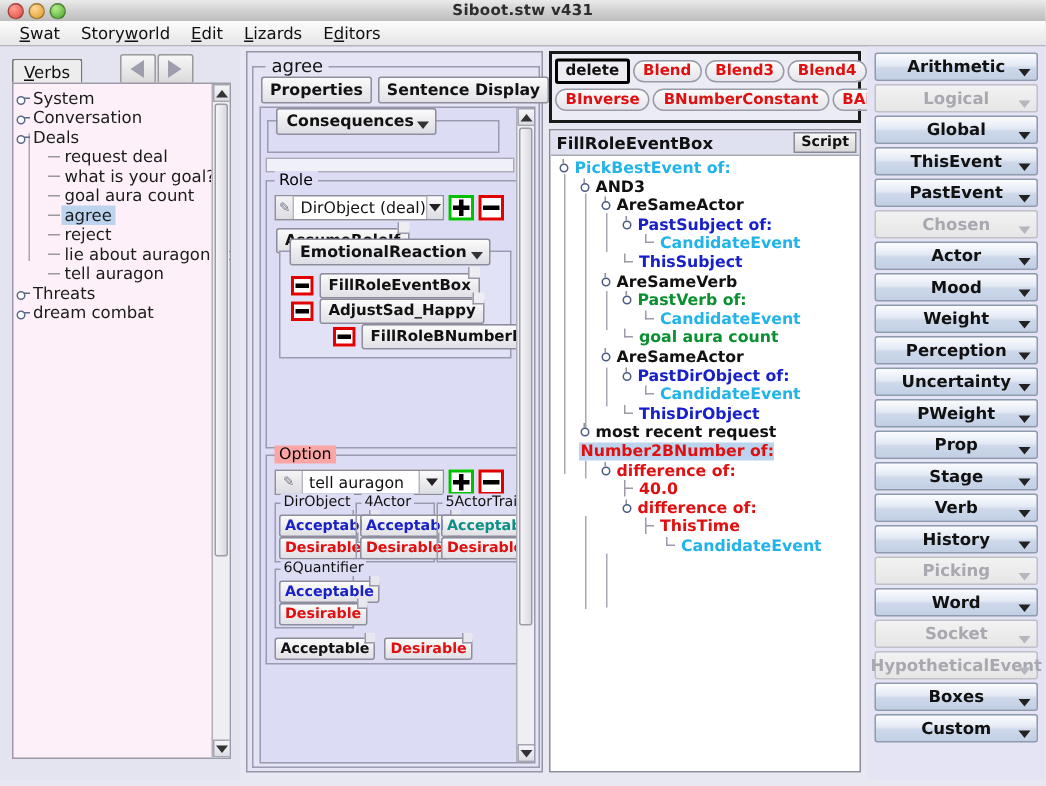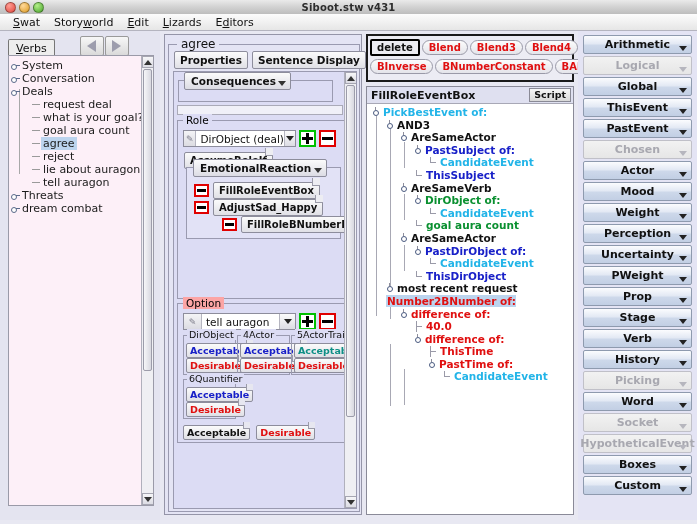--- a/index.html
+++ b/index.html
@@ -598,34 +598,33 @@
           <div class="guide" style="left: 23px; top: 203px; height: 12px;"></div>
           <div class="guide" style="left: 23px; top: 240px; height: 62px;"></div>
           <div class="guide" style="left: 37px; top: 265px; height: 36px;"></div>
           <div class="tn"><span style="display: inline-block; width: 5px;"></span><span class="k"></span><span class="lbl c-cyan">PickBestEvent of:</span></div>
           <div class="tn"><span style="display: inline-block; width: 19px;"></span><span class="k"></span><span class="lbl c-black">AND3</span></div>
           <div class="tn"><span style="display: inline-block; width: 33px;"></span><span class="k"></span><span class="lbl c-black">AreSameActor</span></div>
           <div class="tn"><span style="display: inline-block; width: 47px;"></span><span class="k"></span><span class="lbl c-blue">PastSubject of:</span></div>
           <div class="tn"><span style="display: inline-block; width: 61px;"></span><span class="el"></span><span class="lbl c-cyan">CandidateEvent</span></div>
           <div class="tn"><span style="display: inline-block; width: 47px;"></span><span class="el"></span><span class="lbl c-blue">ThisSubject</span></div>
           <div class="tn"><span style="display: inline-block; width: 33px;"></span><span class="k"></span><span class="lbl c-black">AreSameVerb</span></div>
-          <div class="tn"><span style="display: inline-block; width: 47px;"></span><span class="k"></span><span class="lbl c-green">DirObject of:</span></div>
+          <div class="tn"><span style="display: inline-block; width: 47px;"></span><span class="k"></span><span class="lbl c-green">PastVerb of:</span></div>
           <div class="tn"><span style="display: inline-block; width: 61px;"></span><span class="el"></span><span class="lbl c-cyan">CandidateEvent</span></div>
           <div class="tn"><span style="display: inline-block; width: 47px;"></span><span class="el"></span><span class="lbl c-green">goal aura count</span></div>
           <div class="tn"><span style="display: inline-block; width: 33px;"></span><span class="k"></span><span class="lbl c-black">AreSameActor</span></div>
           <div class="tn"><span style="display: inline-block; width: 47px;"></span><span class="k"></span><span class="lbl c-blue">PastDirObject of:</span></div>
           <div class="tn"><span style="display: inline-block; width: 61px;"></span><span class="el"></span><span class="lbl c-cyan">CandidateEvent</span></div>
           <div class="tn"><span style="display: inline-block; width: 47px;"></span><span class="el"></span><span class="lbl c-blue">ThisDirObject</span></div>
           <div class="tn"><span style="display: inline-block; width: 19px;"></span><span class="k"></span><span class="lbl c-black">most recent request</span></div>
           <div class="tn"><span style="display: inline-block; width: 19px;"></span><span class="lbl c-red hl">Number2BNumber of:</span></div>
           <div class="tn"><span style="display: inline-block; width: 33px;"></span><span class="k"></span><span class="lbl c-red">difference of:</span></div>
           <div class="tn"><span style="display: inline-block; width: 47px;"></span><span class="tl"></span><span class="lbl c-red">40.0</span></div>
           <div class="tn"><span style="display: inline-block; width: 47px;"></span><span class="k"></span><span class="lbl c-red">difference of:</span></div>
           <div class="tn"><span style="display: inline-block; width: 61px;"></span><span class="tl"></span><span class="lbl c-red">ThisTime</span></div>
-          <div class="tn"><span style="display: inline-block; width: 61px;"></span><span class="k"></span><span class="lbl c-red">PastTime of:</span></div>
           <div class="tn"><span style="display: inline-block; width: 75px;"></span><span class="el"></span><span class="lbl c-cyan">CandidateEvent</span></div>
         </div>
     </div>
   </div>
 
   <div class="right-bar" id="right-bar">
       <div class="rbtn">
         <span>Arithmetic</span>
         <i class="dn"></i>
       </div>

